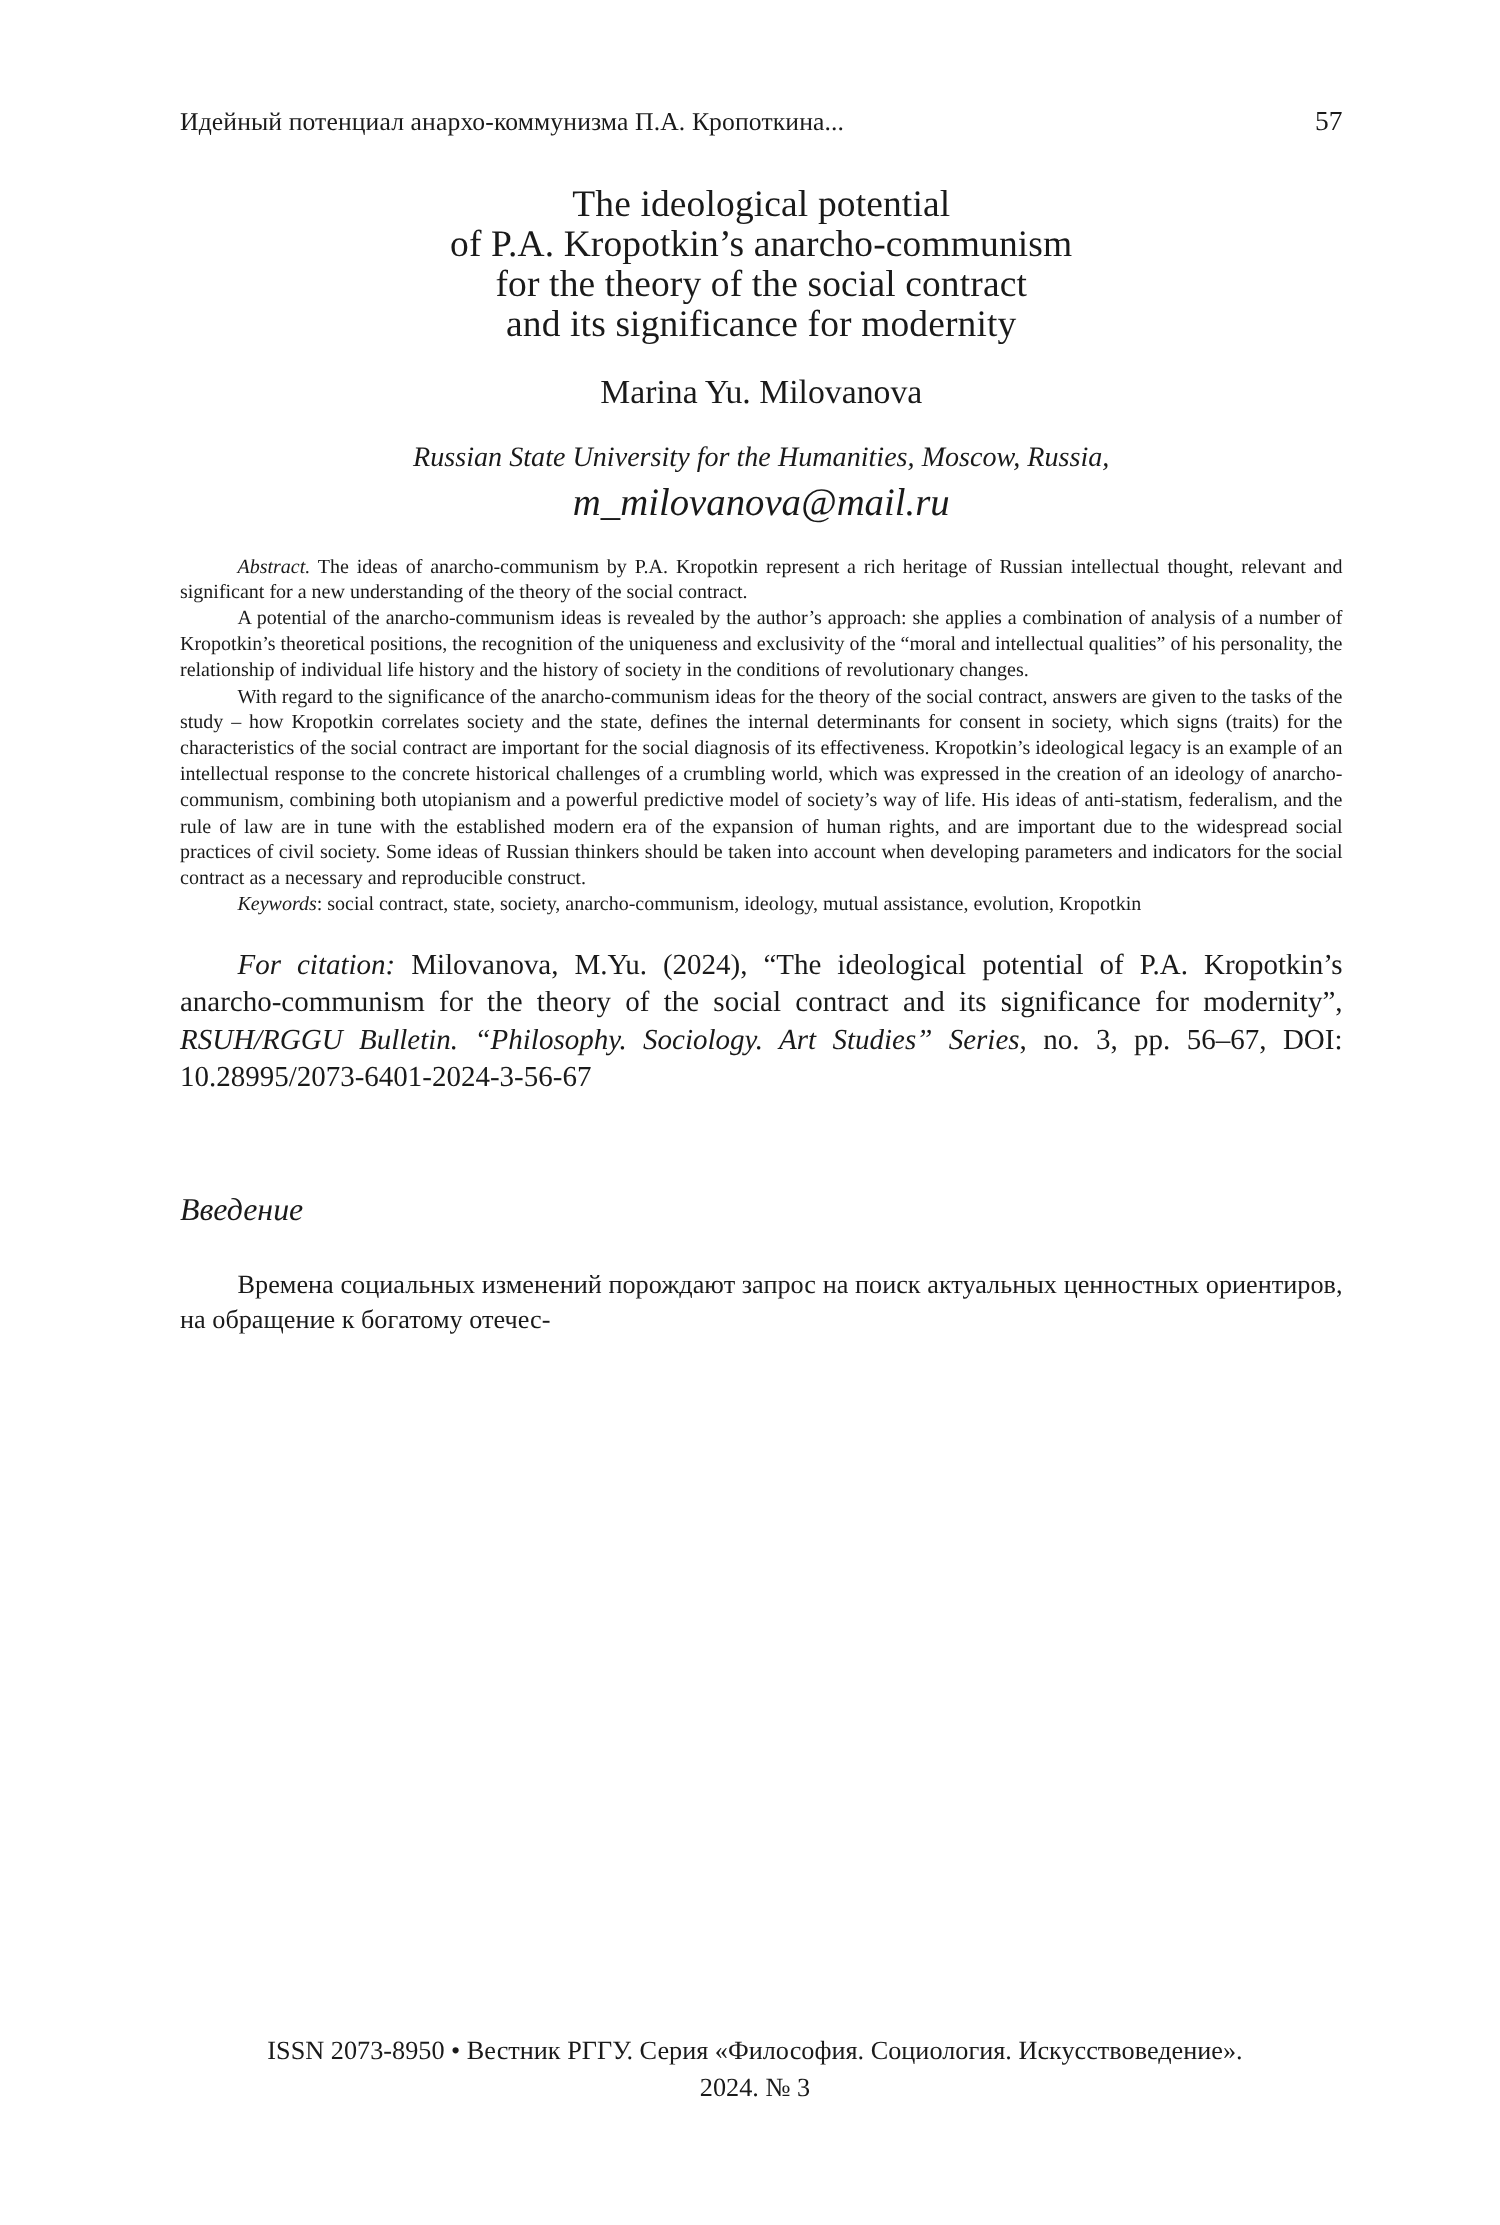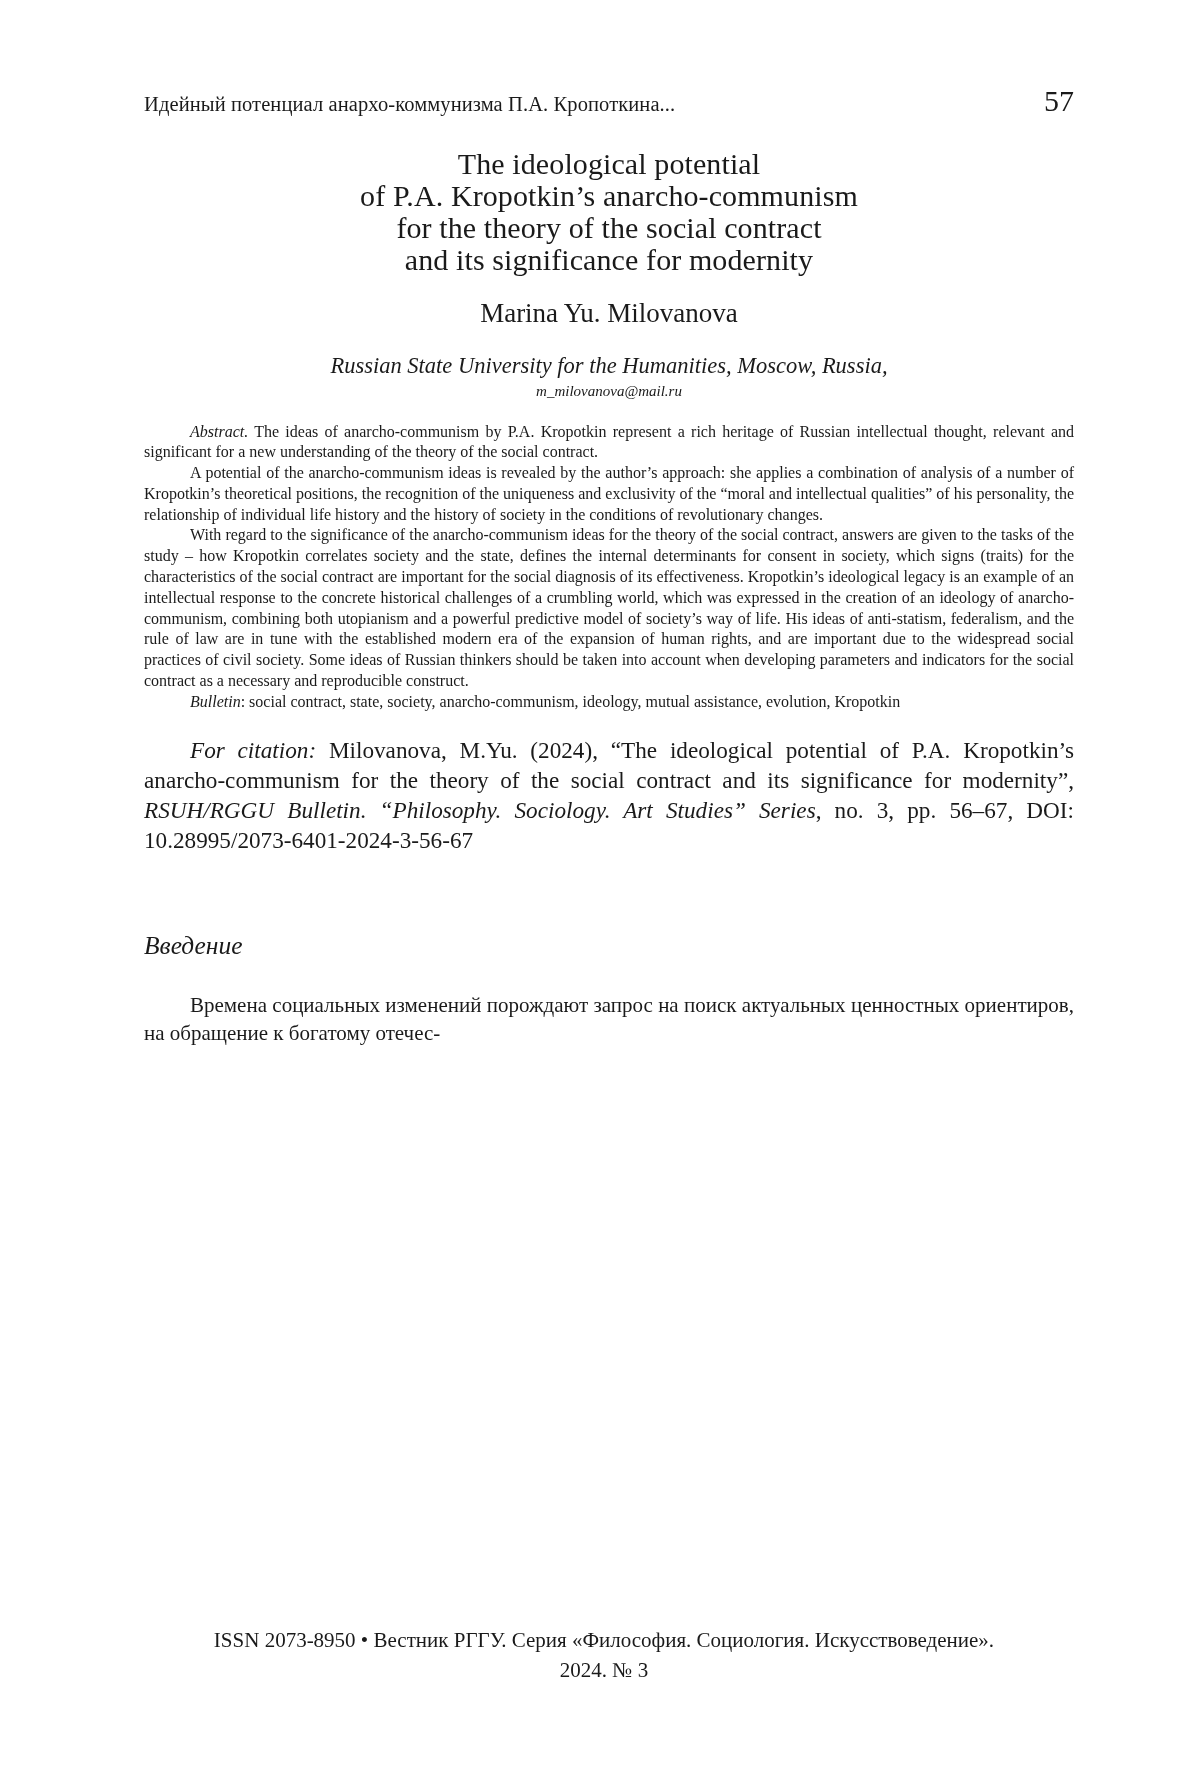--- a/index.html
+++ b/index.html
@@ -38,21 +38,21 @@
     justify-content: space-between;
     margin-top: 86px;
     height: 34px;
   }
   .runhead-title {
     font-size: 20.5px;
     letter-spacing: 0.1px;
     white-space: nowrap;
   }
   .runhead-page {
-    font-size: 30px;
+    font-size: 22px;
     line-height: 1;
   }
 
   
   .art-title {
     text-align: center;
     font-size: 30px;
     line-height: 1.07;
     margin-top: 28px;
     letter-spacing: 0.1px;
@@ -71,21 +71,21 @@
   .affiliation {
     text-align: center;
     font-style: italic;
     font-size: 22.5px;
     line-height: 1.38;
     margin-top: 20px;
   }
   .email {
     text-align: center;
     font-style: italic;
-    font-size: 15px;
+    font-size: 31px;
     line-height: 1.38;
   }
 
   
   .abstract {
     margin-top: 20px;
     font-size: 16px;
     line-height: 1.30;
     text-align: justify;
   }
@@ -164,21 +164,21 @@
     </div>
 
     <div class="author">Marina Yu. Milovanova</div>
     <div class="affiliation">Russian State University for the Humanities, Moscow, Russia,</div>
     <div class="email">m_milovanova@mail.ru</div>
 
     <div class="abstract">
       <p><span class="lead-italic">Abstract.</span><span> The ideas of anarcho-communism by P.A. Kropotkin represent a rich heritage of Russian intellectual thought, relevant and significant for a new understanding of the theory of the social contract.</span></p>
       <p>A potential of the anarcho-communism ideas is revealed by the author’s approach: she applies a combination of analysis of a number of Kropotkin’s theoretical positions, the recognition of the uniqueness and exclusivity of the “moral and intellectual qualities” of his personality, the relationship of individual life history and the history of society in the conditions of revolutionary changes.</p>
       <p>With regard to the significance of the anarcho-communism ideas for the theory of the social contract, answers are given to the tasks of the study – how Kropotkin correlates society and the state, defines the internal determinants for consent in society, which signs (traits) for the characteristics of the social contract are important for the social diagnosis of its effectiveness. Kropotkin’s ideological legacy is an example of an intellectual response to the concrete historical challenges of a crumbling world, which was expressed in the creation of an ideology of anarcho-communism, combining both utopianism and a powerful predictive model of society’s way of life. His ideas of anti-statism, federalism, and the rule of law are in tune with the established modern era of the expansion of human rights, and are important due to the widespread social practices of civil society. Some ideas of Russian thinkers should be taken into account when developing parameters and indicators for the social contract as a necessary and reproducible construct.</p>
-      <p class="keywords"><span class="lead-italic">Bulletin</span><span>: social contract, state, society, anarcho-communism, ideology, mutual assistance, evolution, Kropotkin</span></p>
+      <p class="keywords"><span class="lead-italic">Keywords</span><span>: social contract, state, society, anarcho-communism, ideology, mutual assistance, evolution, Kropotkin</span></p>
     </div>
 
     <div class="citation">
       <p><span class="it">For citation:</span><span> Milovanova, M.Yu. (2024), “The ideological potential of P.A. Kropotkin’s anarcho-communism for the theory of the social contract and its significance for modernity”, </span><span class="it">RSUH/RGGU Bulletin. “Philosophy. Sociology. Art Studies” Series</span><span>, no. 3, pp. 56–67, DOI: 10.28995/2073-6401-2024-3-56-67</span></p>
     </div>
 
     <div class="section-head">Введение</div>
 
     <div class="body-ru">
       <p>Времена социальных изменений порождают запрос на поиск актуальных ценностных ориентиров, на обращение к богатому отечес-</p>

